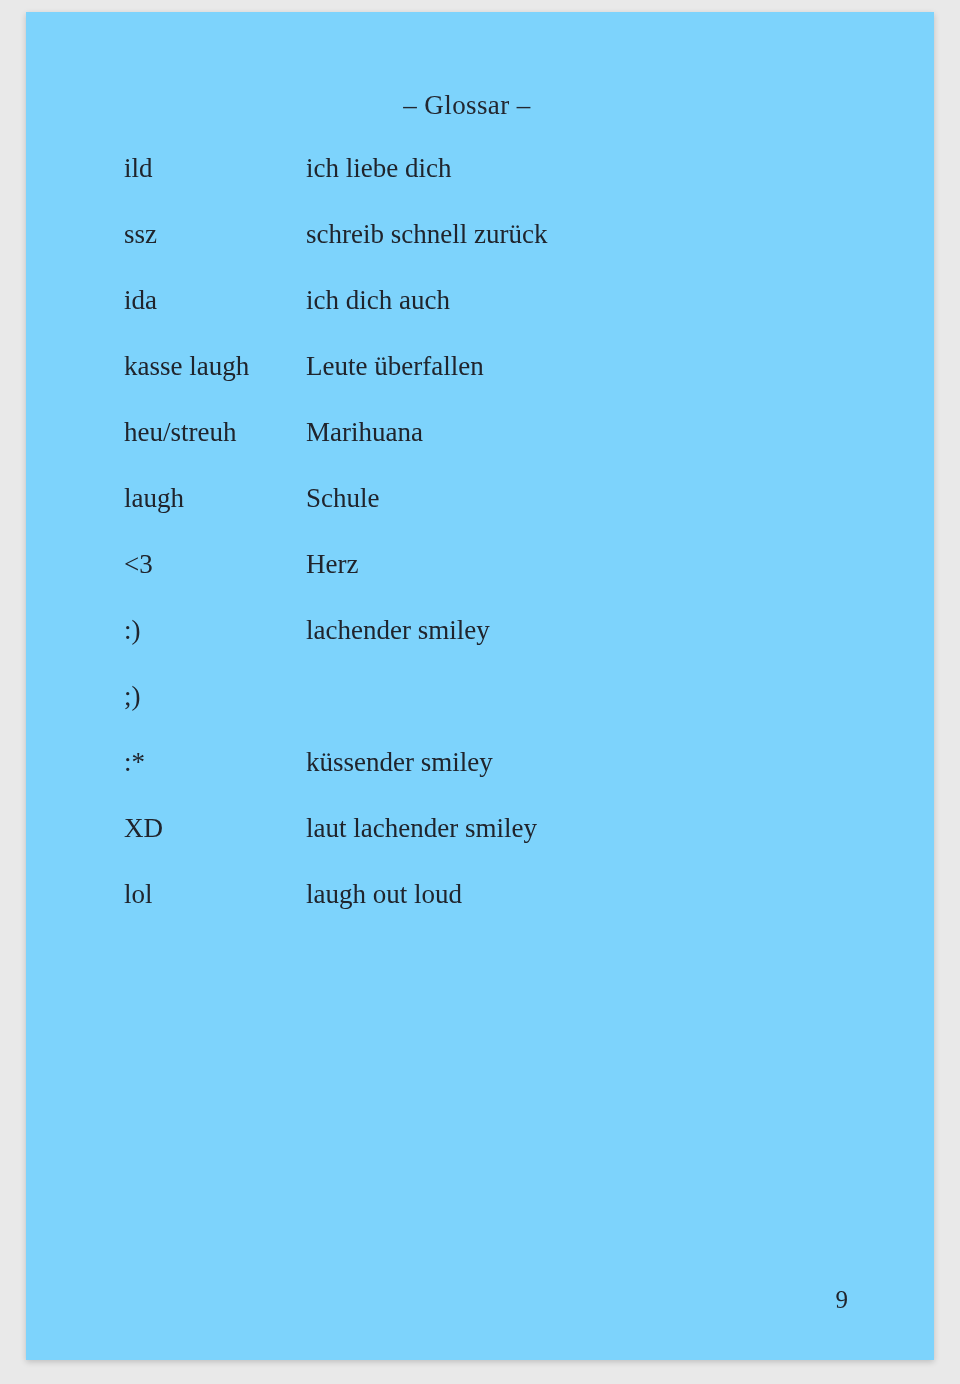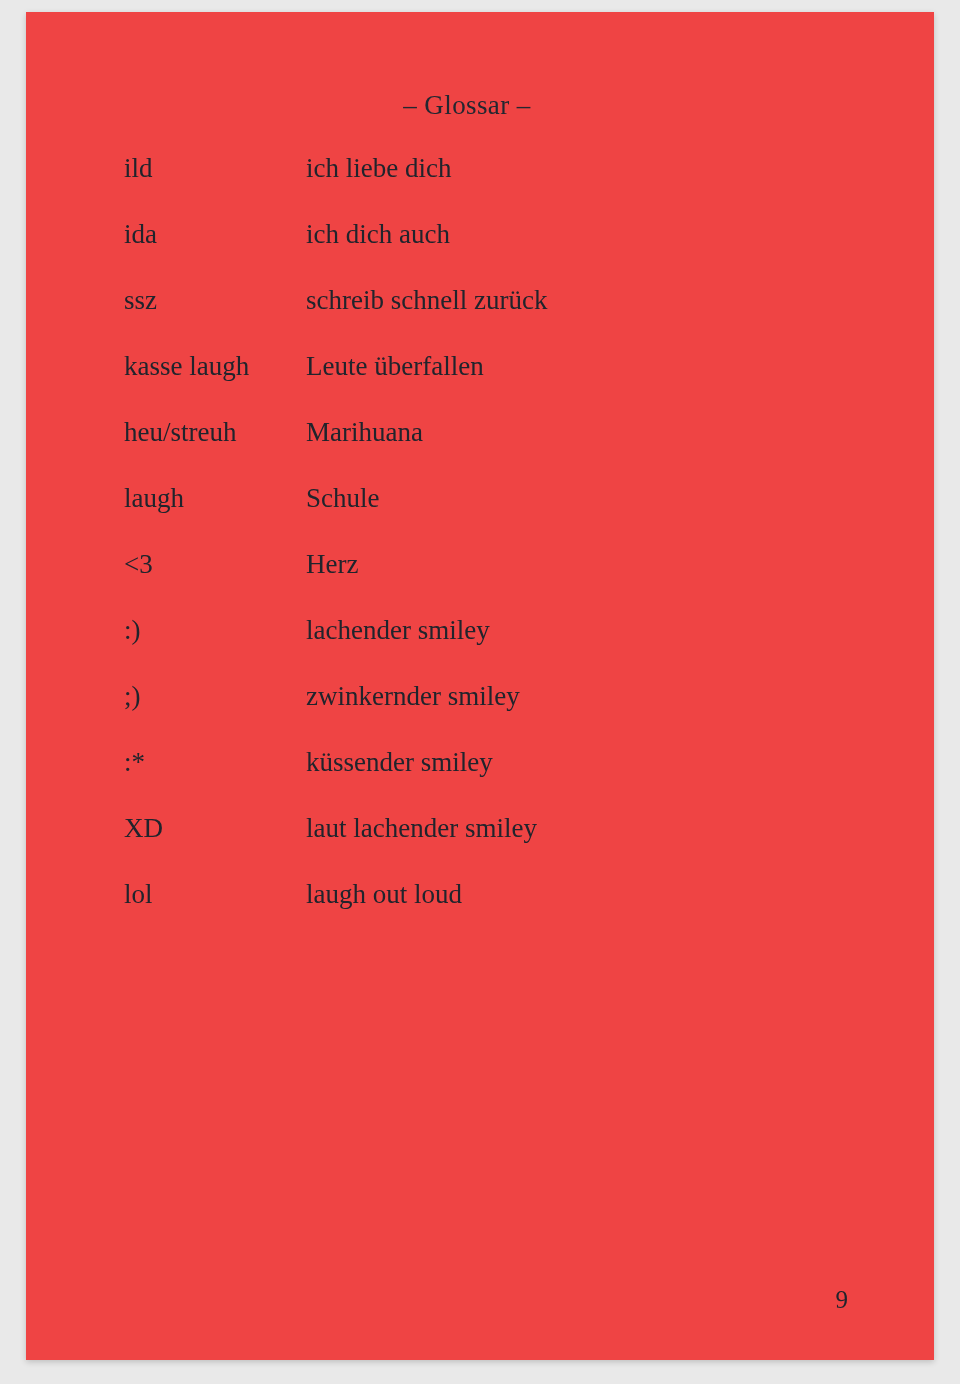--- a/index.html
+++ b/index.html
@@ -12,21 +12,21 @@
     background: #e9e9e9;
     font-family: "Liberation Serif", serif;
     overflow: hidden;
   }
   .page-wrap {
     position: absolute;
     left: 26px;
     top: 12px;
     width: 908px;
     height: 1348px;
-    background: #ef4444;
+    background: #7dd3fc;
     box-shadow: 0 2px 6px rgba(0,0,0,0.18);
   }
   .page-inner {
     position: relative;
     width: 100%;
     height: 100%;
   }
   .glossary-title {
     position: absolute;
     top: 78px;
@@ -85,27 +85,27 @@
     </div>
 
     <div class="glossary-list">
 
       <div class="glossary-row">
         <div class="term">ild</div>
         <div class="definition">ich liebe dich</div>
       </div>
 
       <div class="glossary-row">
-        <div class="term">ida</div>
-        <div class="definition">ich dich auch</div>
+        <div class="term">ssz</div>
+        <div class="definition">schreib schnell zurück</div>
       </div>
 
       <div class="glossary-row">
-        <div class="term">ssz</div>
-        <div class="definition">schreib schnell zurück</div>
+        <div class="term">ida</div>
+        <div class="definition">ich dich auch</div>
       </div>
 
       <div class="glossary-row">
         <div class="term">kasse laugh</div>
         <div class="definition">Leute überfallen</div>
       </div>
 
       <div class="glossary-row">
         <div class="term">heu/streuh</div>
         <div class="definition">Marihuana</div>
@@ -121,21 +121,20 @@
         <div class="definition">Herz</div>
       </div>
 
       <div class="glossary-row">
         <div class="term">:)</div>
         <div class="definition">lachender smiley</div>
       </div>
 
       <div class="glossary-row">
         <div class="term">;)</div>
-        <div class="definition">zwinkernder smiley</div>
       </div>
 
       <div class="glossary-row">
         <div class="term">:*</div>
         <div class="definition">küssender smiley</div>
       </div>
 
       <div class="glossary-row">
         <div class="term">XD</div>
         <div class="definition">laut lachender smiley</div>

